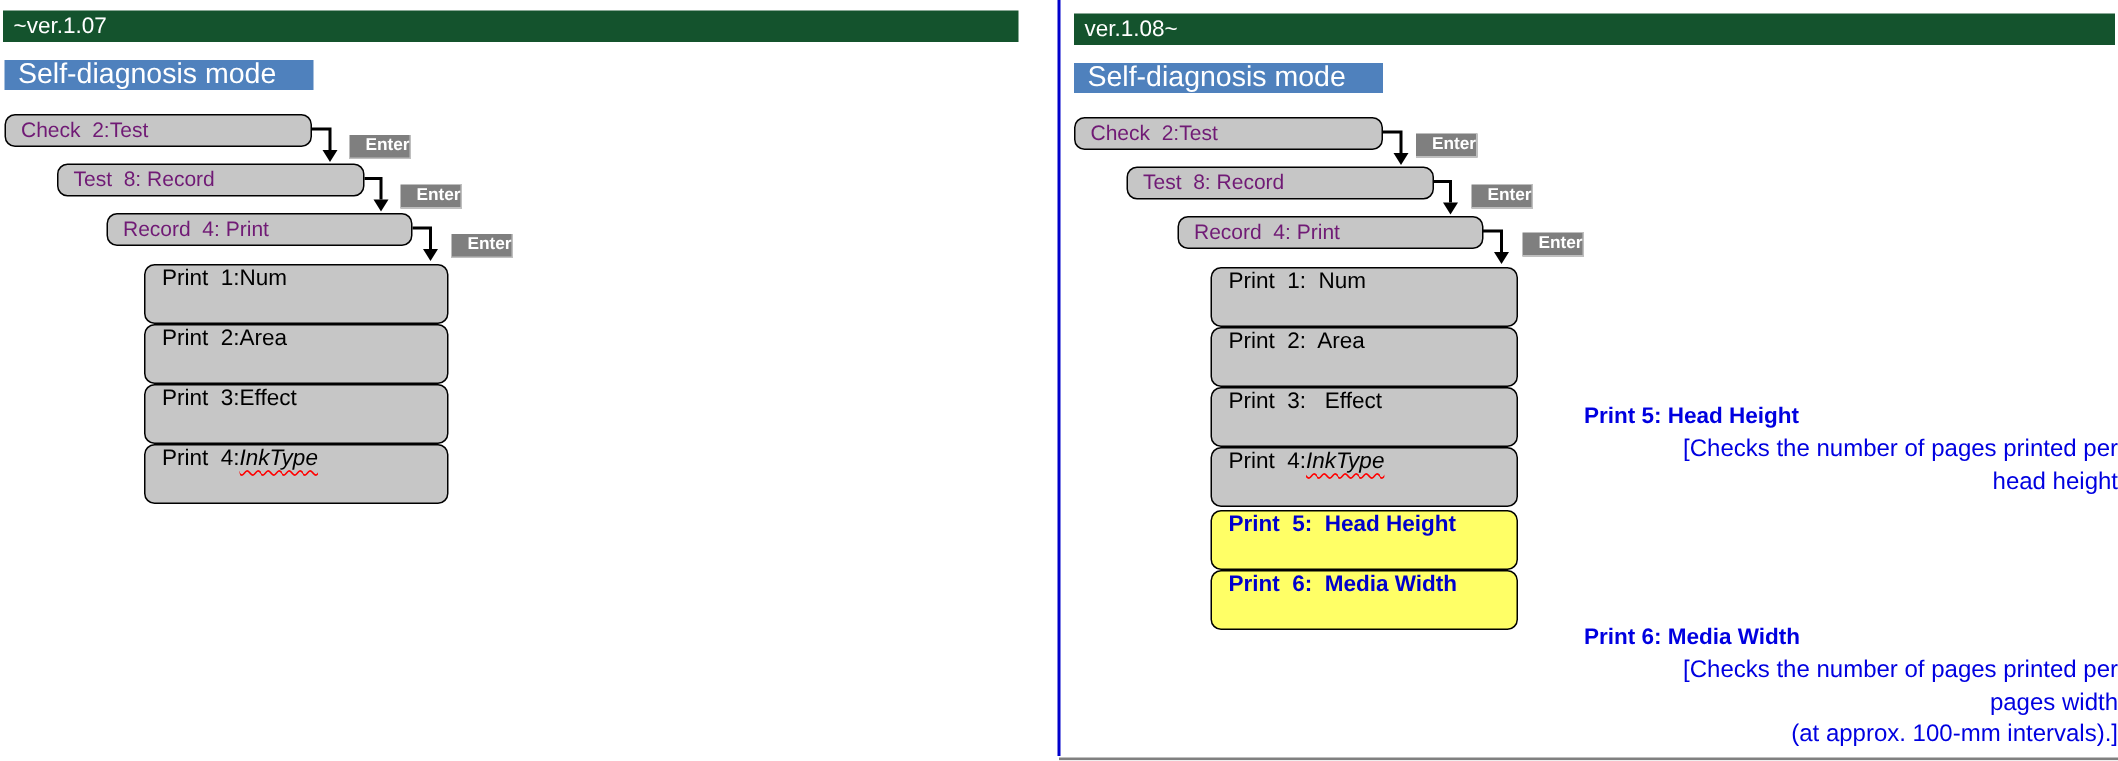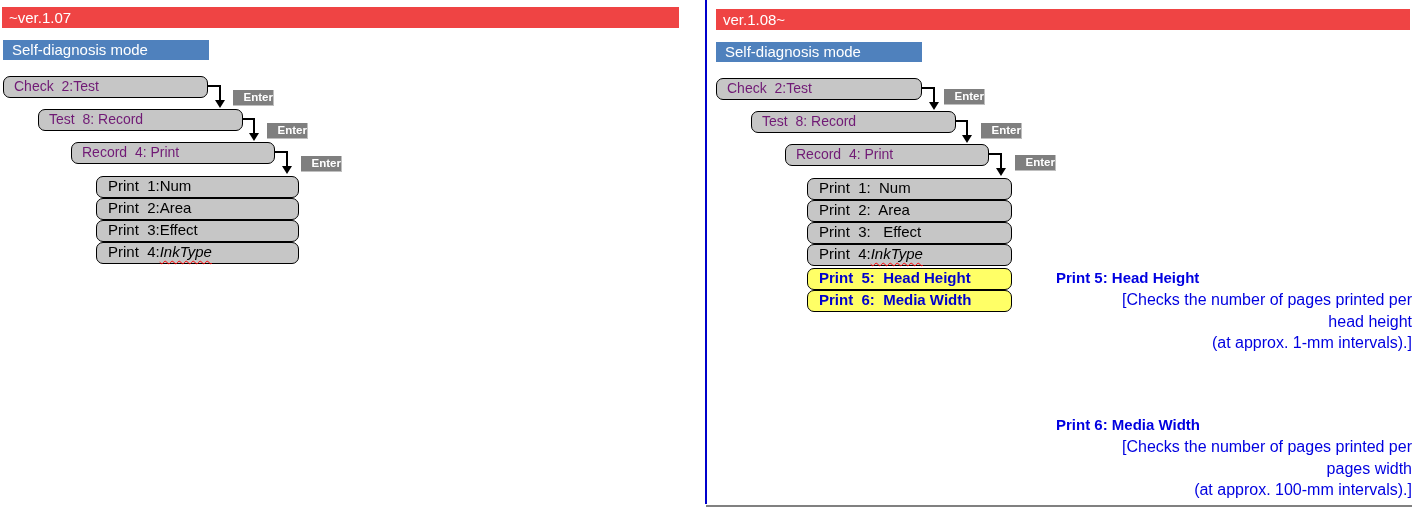--- a/index.html
+++ b/index.html
@@ -1,34 +1,34 @@
 <!DOCTYPE html>
 <html><head>
 <meta charset="utf-8">
 <style>
   html,body{margin:0;padding:0;background:#ffffff;}
   .screen{
     position:relative;width:1412px;height:507px;overflow:hidden;background:#ffffff;
     font-family:"Liberation Sans", sans-serif;
   }
   .bar{
-    position:absolute;height:21px;background:#ef4444;color:#ffffff;
+    position:absolute;height:21px;background:#14532d;color:#ffffff;
     font-size:15px;line-height:21px;padding-left:7px;white-space:pre;box-sizing:border-box;
   }
   .mode{
     position:absolute;height:20px;background:#4F81BD;color:#ffffff;
-    font-size:15px;line-height:20px;padding-left:9px;white-space:pre;box-sizing:border-box;
+    font-size:19px;line-height:20px;padding-left:9px;white-space:pre;box-sizing:border-box;
   }
   .gbox{
     position:absolute;height:22px;background:#C6C6C6;border:1.5px solid #000000;border-radius:7px;
     box-sizing:border-box;font-size:14px;line-height:18px;padding-left:10px;white-space:pre;color:#701a75;
   }
   .plist{position:absolute;}
   .row{
-    height:22px;background:#C6C6C6;border:1.5px solid #000000;border-radius:7px;
+    height:40px;background:#C6C6C6;border:1.5px solid #000000;border-radius:7px;
     box-sizing:border-box;font-size:15px;line-height:18px;padding-left:11px;white-space:pre;color:#000000;
   }
   .row.yellow{
     background:#FFFF66;color:#0000CC;font-weight:bold;
   }
   .row.gap-before{margin-top:2px;}
   .squiggle{
     text-decoration-line:underline;text-decoration-style:wavy;
     text-decoration-color:#FF0000;text-decoration-thickness:1px;text-underline-offset:3px;font-style:italic;
   }
@@ -112,21 +112,20 @@
       <div class="row"><span>Print  4:</span><span class="squiggle">InkType</span></div>
       <div class="row yellow gap-before"><span>Print  5:  Head Height</span></div>
       <div class="row yellow"><span>Print  6:  Media Width</span></div>
     </div>
 
     <div class="ann" style="left:1056px;top:267px;width:356px;">
       <div class="ann-title">Print 5: Head Height</div>
       <div class="ann-body">
         <div>[Checks the number of pages printed per</div>
         <div>head height</div>
-        <div>(at approx. 1-mm intervals).]</div>
       </div>
     </div>
 
     <div class="ann" style="left:1056px;top:414px;width:356px;">
       <div class="ann-title">Print 6: Media Width</div>
       <div class="ann-body">
         <div>[Checks the number of pages printed per</div>
         <div>pages width</div>
         <div>(at approx. 100-mm intervals).]</div>
       </div>

